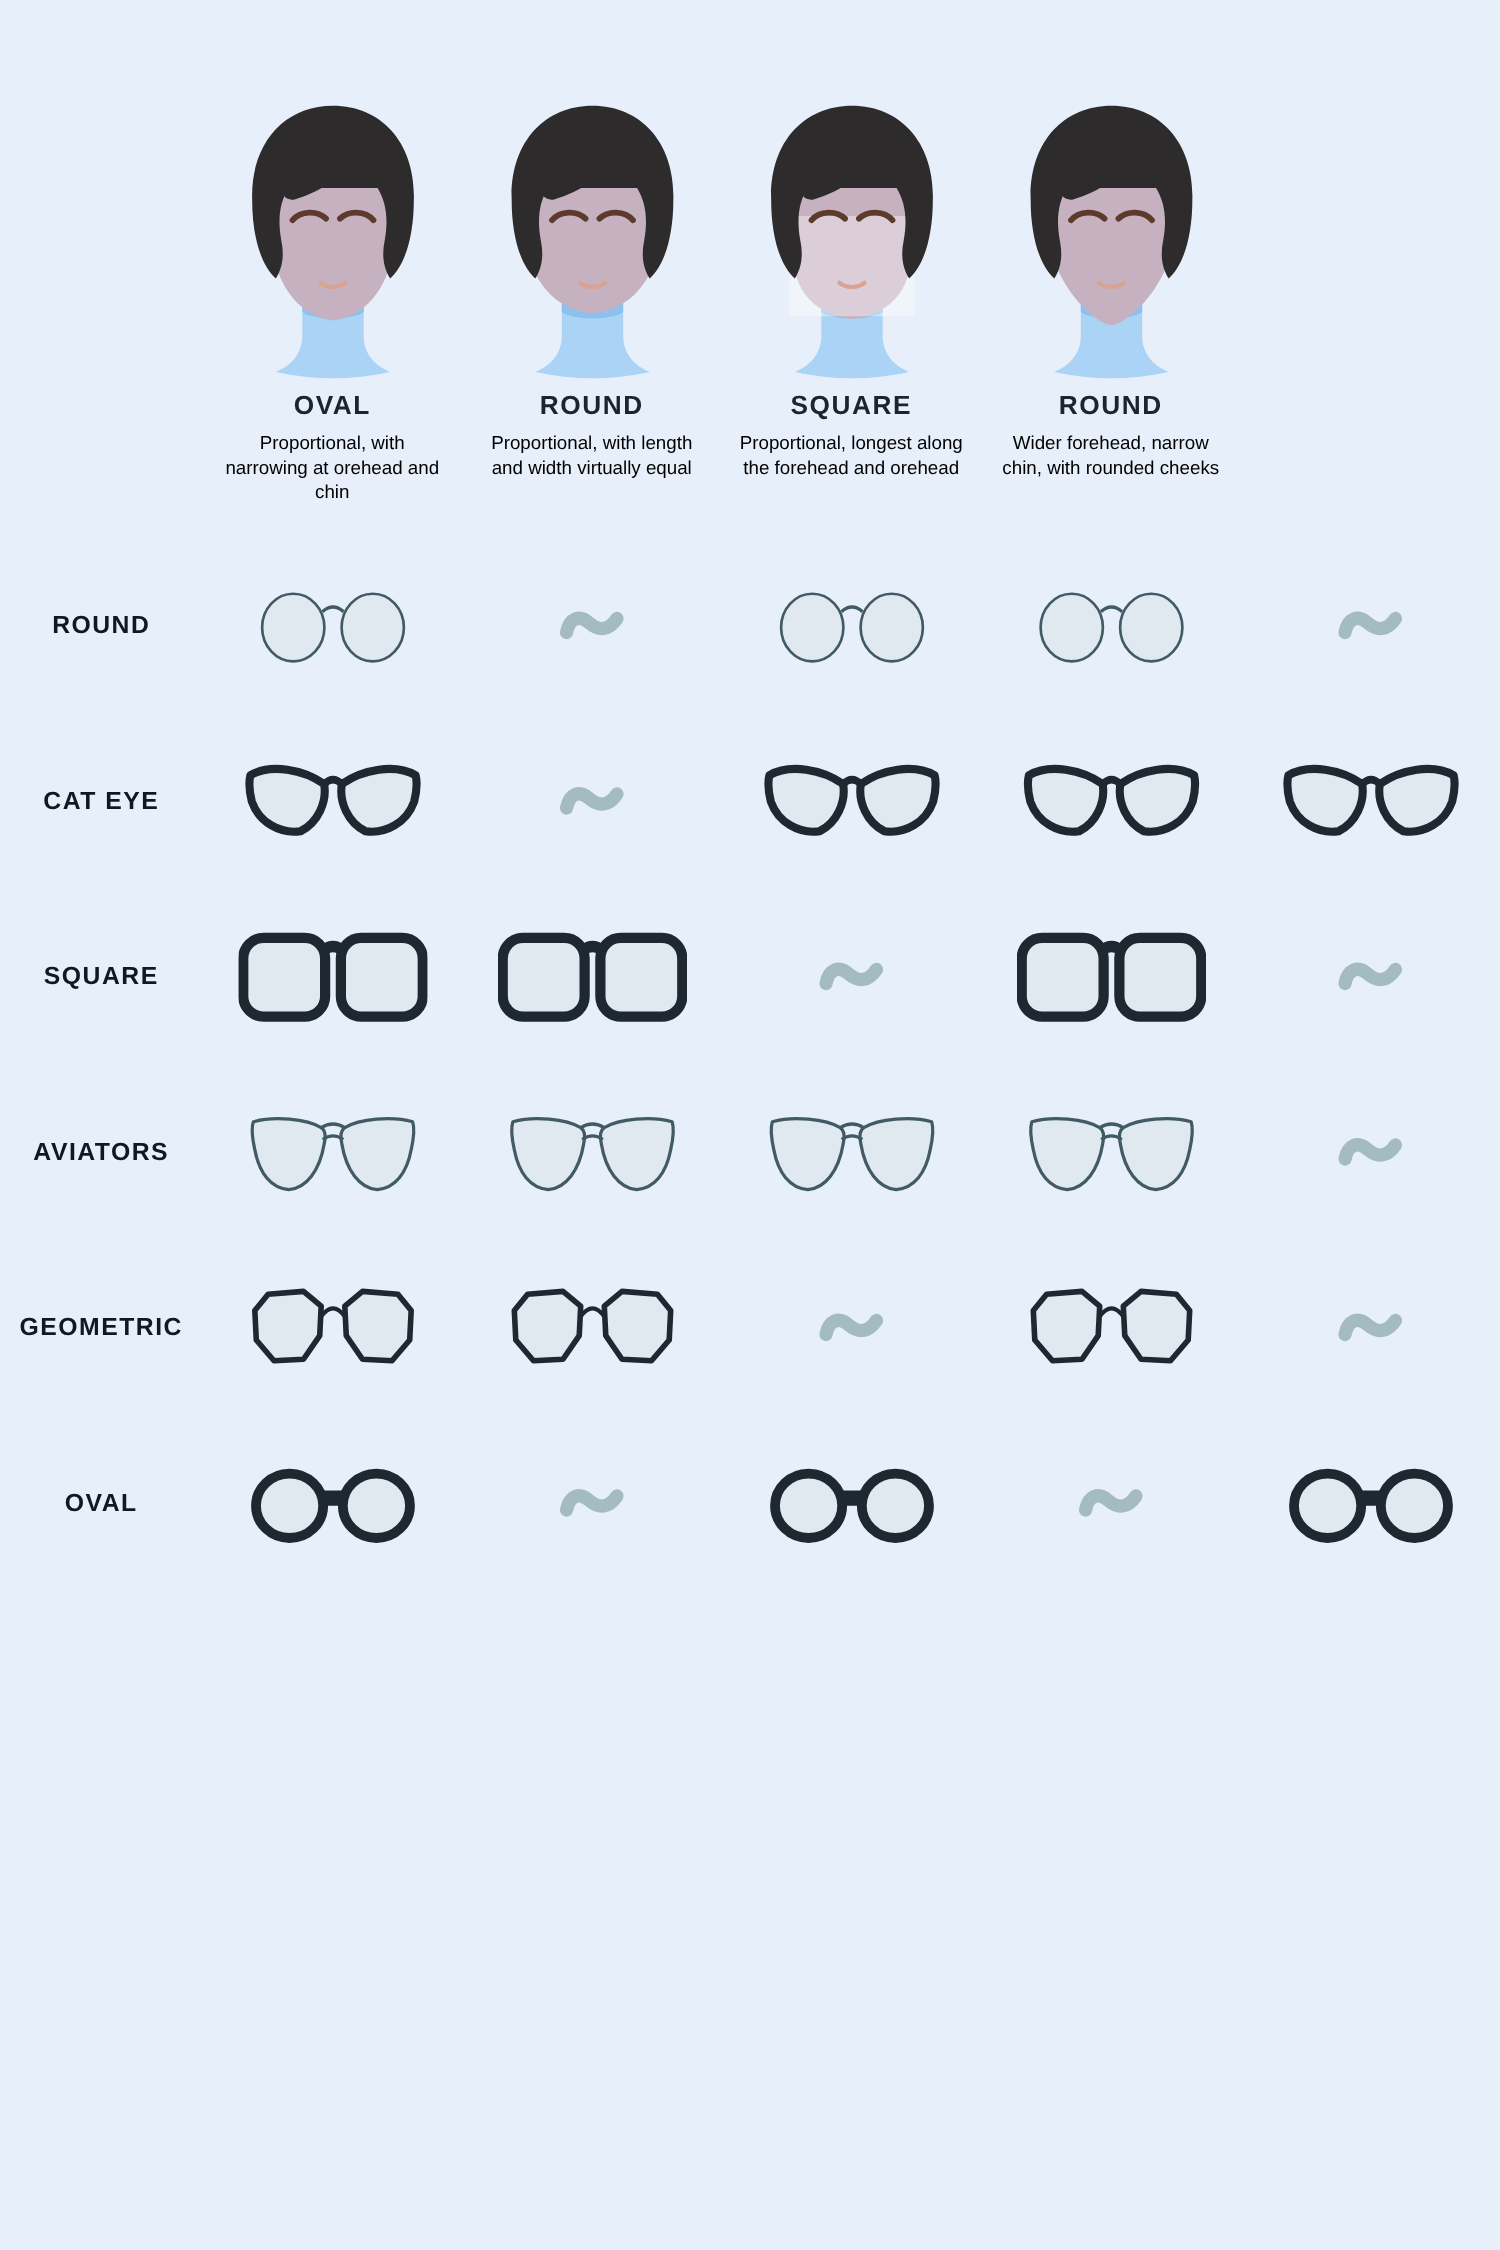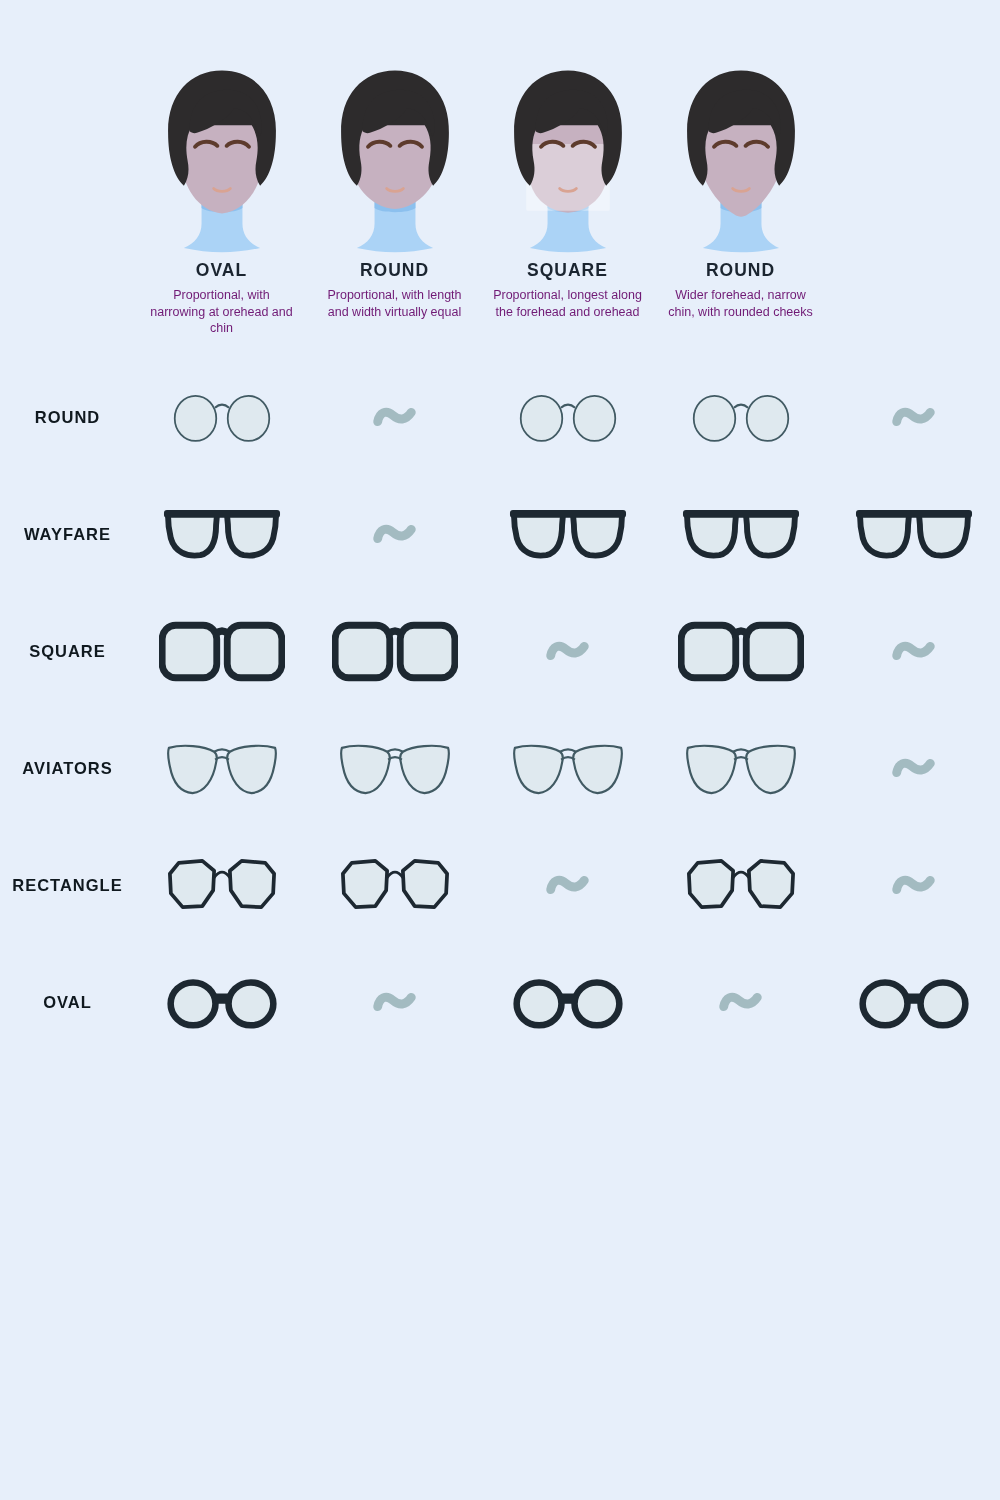--- a/index.html
+++ b/index.html
@@ -19,21 +19,21 @@
   .face-col{
     display:flex;flex-direction:column;align-items:center;text-align:center;
   }
   .face{width:158px;height:196px;}
   .face-name{
     margin-top:6px;
     font-size:17.5px;font-weight:bold;letter-spacing:1px;color:#1b2530;
   }
   .face-desc{
     margin-top:6px;max-width:152px;
-    font-size:12.5px;line-height:1.32;color:#701a75;
+    font-size:12.5px;line-height:1.32;color:#000000;
   }
   .matrix{margin-top:22px;}
   .row{
     display:grid;
     grid-template-columns:135px repeat(5,1fr);
     height:117px;
     align-items:center;justify-items:center;
   }
   .row-label{
     font-size:16.5px;font-weight:bold;letter-spacing:1px;color:#10191f;
@@ -200,45 +200,45 @@
         <svg class="glasses" viewBox="0 0 120 60" data-name="round-glasses-icon">
           <use href="#round-glasses"></use>
         </svg>
       </div>
     <div class="cell" data-name="matrix-cell">
         <svg class="tilde" viewBox="0 0 50 30" data-name="tilde-squiggle-icon">
           <use href="#tilde-squiggle"></use>
         </svg>
       </div>
   </div>
-  <div class="row" data-name="matrix-row-wayfare">
-    <div class="row-label" data-name="glasses-style-label">WAYFARE</div>
-    <div class="cell" data-name="matrix-cell">
-        <svg class="glasses" viewBox="0 0 120 60" data-name="wayfare-glasses-icon">
-          <use href="#wayfare-glasses"></use>
-        </svg>
-      </div>
-    <div class="cell" data-name="matrix-cell">
-        <svg class="tilde" viewBox="0 0 50 30" data-name="tilde-squiggle-icon">
-          <use href="#tilde-squiggle"></use>
-        </svg>
-      </div>
-    <div class="cell" data-name="matrix-cell">
-        <svg class="glasses" viewBox="0 0 120 60" data-name="wayfare-glasses-icon">
-          <use href="#wayfare-glasses"></use>
-        </svg>
-      </div>
-    <div class="cell" data-name="matrix-cell">
-        <svg class="glasses" viewBox="0 0 120 60" data-name="wayfare-glasses-icon">
-          <use href="#wayfare-glasses"></use>
-        </svg>
-      </div>
-    <div class="cell" data-name="matrix-cell">
-        <svg class="glasses" viewBox="0 0 120 60" data-name="wayfare-glasses-icon">
-          <use href="#wayfare-glasses"></use>
+  <div class="row" data-name="matrix-row-cat-eye">
+    <div class="row-label" data-name="glasses-style-label">CAT EYE</div>
+    <div class="cell" data-name="matrix-cell">
+        <svg class="glasses" viewBox="0 0 120 60" data-name="cat-eye-glasses-icon">
+          <use href="#cat-eye-glasses"></use>
+        </svg>
+      </div>
+    <div class="cell" data-name="matrix-cell">
+        <svg class="tilde" viewBox="0 0 50 30" data-name="tilde-squiggle-icon">
+          <use href="#tilde-squiggle"></use>
+        </svg>
+      </div>
+    <div class="cell" data-name="matrix-cell">
+        <svg class="glasses" viewBox="0 0 120 60" data-name="cat-eye-glasses-icon">
+          <use href="#cat-eye-glasses"></use>
+        </svg>
+      </div>
+    <div class="cell" data-name="matrix-cell">
+        <svg class="glasses" viewBox="0 0 120 60" data-name="cat-eye-glasses-icon">
+          <use href="#cat-eye-glasses"></use>
+        </svg>
+      </div>
+    <div class="cell" data-name="matrix-cell">
+        <svg class="glasses" viewBox="0 0 120 60" data-name="cat-eye-glasses-icon">
+          <use href="#cat-eye-glasses"></use>
         </svg>
       </div>
   </div>
   <div class="row" data-name="matrix-row-square">
     <div class="row-label" data-name="glasses-style-label">SQUARE</div>
     <div class="cell" data-name="matrix-cell">
         <svg class="glasses" viewBox="0 0 120 60" data-name="square-glasses-icon">
           <use href="#square-glasses"></use>
         </svg>
       </div>
@@ -285,21 +285,21 @@
           <use href="#aviator-glasses"></use>
         </svg>
       </div>
     <div class="cell" data-name="matrix-cell">
         <svg class="tilde" viewBox="0 0 50 30" data-name="tilde-squiggle-icon">
           <use href="#tilde-squiggle"></use>
         </svg>
       </div>
   </div>
   <div class="row" data-name="matrix-row-geometric">
-    <div class="row-label" data-name="glasses-style-label">RECTANGLE</div>
+    <div class="row-label" data-name="glasses-style-label">GEOMETRIC</div>
     <div class="cell" data-name="matrix-cell">
         <svg class="glasses" viewBox="0 0 120 60" data-name="geometric-glasses-icon">
           <use href="#geometric-glasses"></use>
         </svg>
       </div>
     <div class="cell" data-name="matrix-cell">
         <svg class="glasses" viewBox="0 0 120 60" data-name="geometric-glasses-icon">
           <use href="#geometric-glasses"></use>
         </svg>
       </div>

